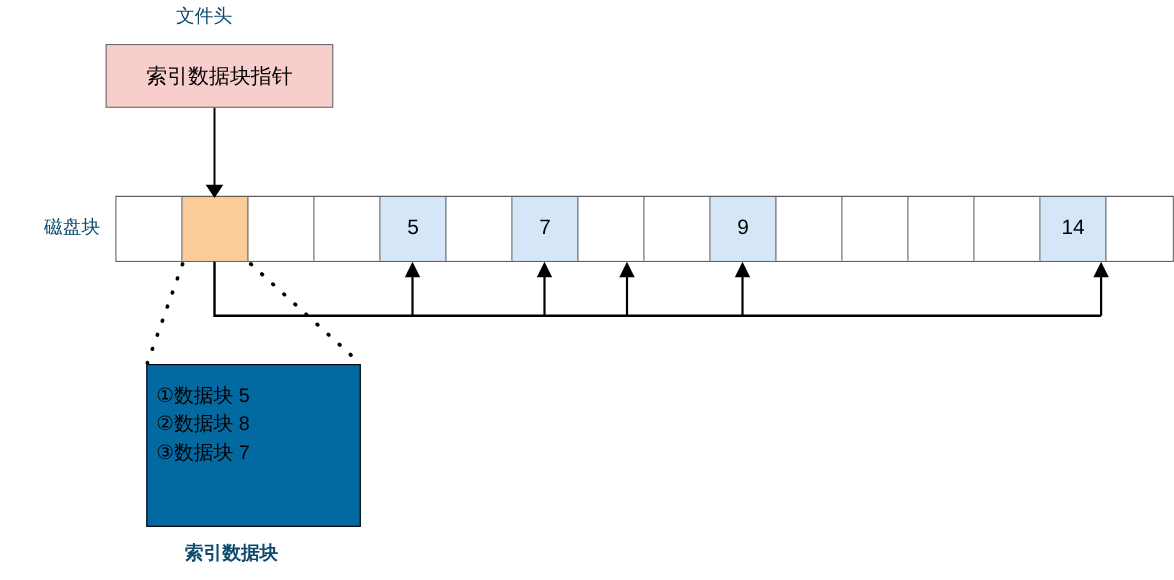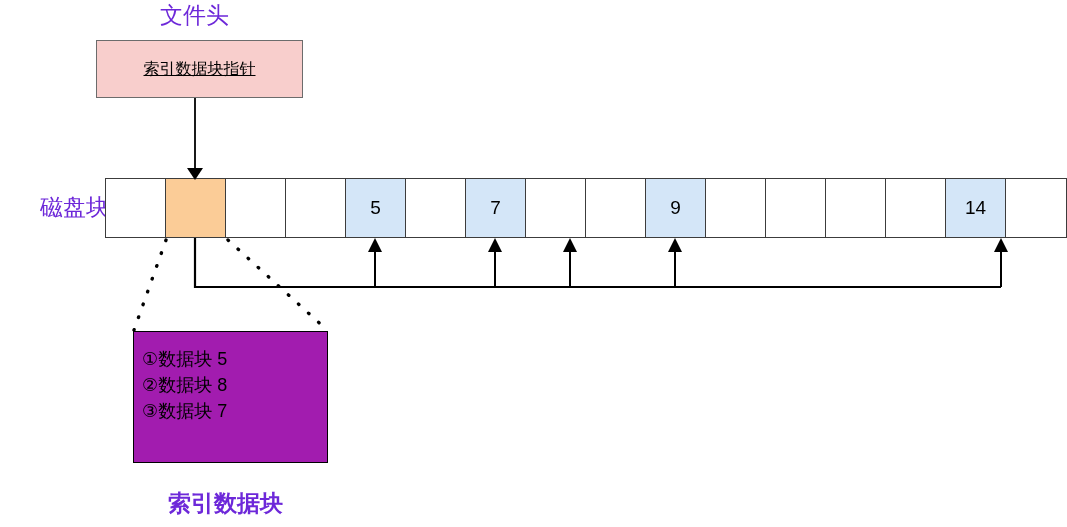--- a/index.html
+++ b/index.html
@@ -8,37 +8,36 @@
     background:#ffffff;
     font-family:"Liberation Sans","DejaVu Sans",sans-serif;
     color:#000000;
     overflow:hidden;
   }
   #stage{position:relative;width:1067px;height:527px;}
 
   
   .lbl{
     position:absolute;
-    font-size:23px;
+    font-size:17px;
     line-height:22px;
-    color:#6d28d9;
+    color:#0c4a6e;
     white-space:nowrap;
   }
   #file-header-label{left:160px;top:4px;}
   #disk-row-label{left:8px;top:196px;margin-left:32px;}
   #index-caption{left:168px;top:492px;font-weight:bold;}
 
   
   #header-box{
     position:absolute;left:96px;top:40px;width:207px;height:58px;
     background:#f8cecc;border:1.6px solid #6c6c6c;
     box-sizing:border-box;
     display:flex;align-items:center;justify-content:center;
-    font-size:16px;
-    text-decoration:underline;
+    font-size:19px;
   }
 
   
   #disk-row{
     position:absolute;left:105px;top:178px;height:60px;
     display:flex;
     border:1.6px solid #3c3c3c;
     box-sizing:border-box;
   }
   .cell{
@@ -47,22 +46,22 @@
     border-right:1.6px solid #3c3c3c;
     display:flex;align-items:center;justify-content:center;
     font-size:19px;background:#ffffff;
   }
   .cell:last-child{border-right:none;}
   .cell.orange{background:#fbcc97;}
   .cell.blue{background:#d4e6f8;}
 
   
   #index-box{
-    position:absolute;left:133px;top:331px;width:195px;height:132px;
-    background:#a21caf;border:1.8px solid #000000;
+    position:absolute;left:133px;top:331px;width:195px;height:148px;
+    background:#0369a1;border:1.8px solid #000000;
     box-sizing:border-box;
     padding:14px 0 0 8px;
   }
   .idx-line{
     font-size:18px;line-height:26px;white-space:nowrap;
   }
 
   
   #wires{position:absolute;left:0;top:0;width:1067px;height:527px;}
 </style>

